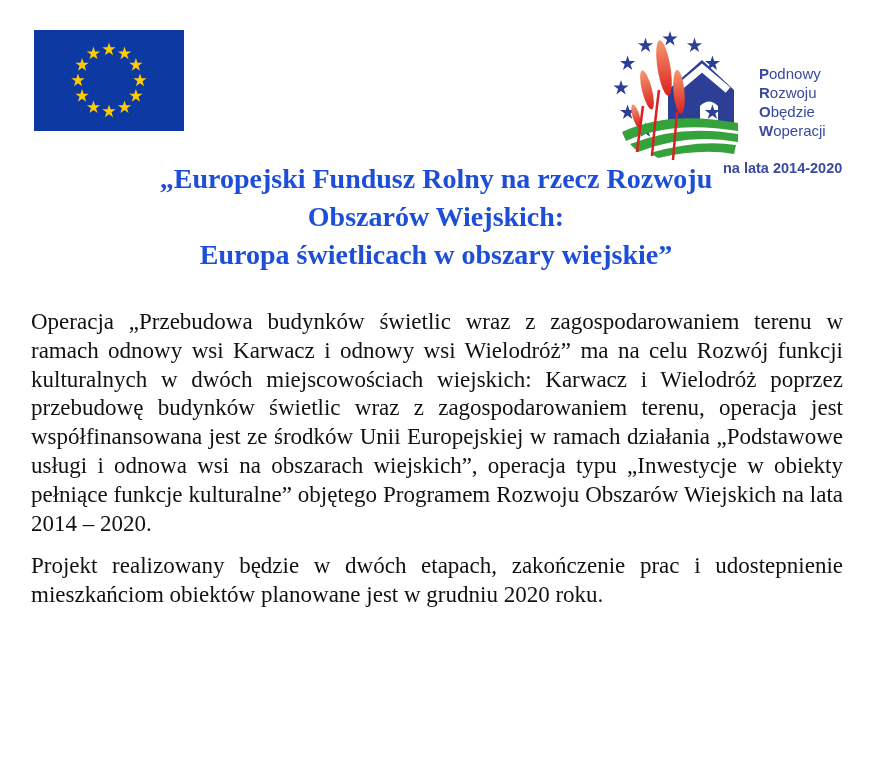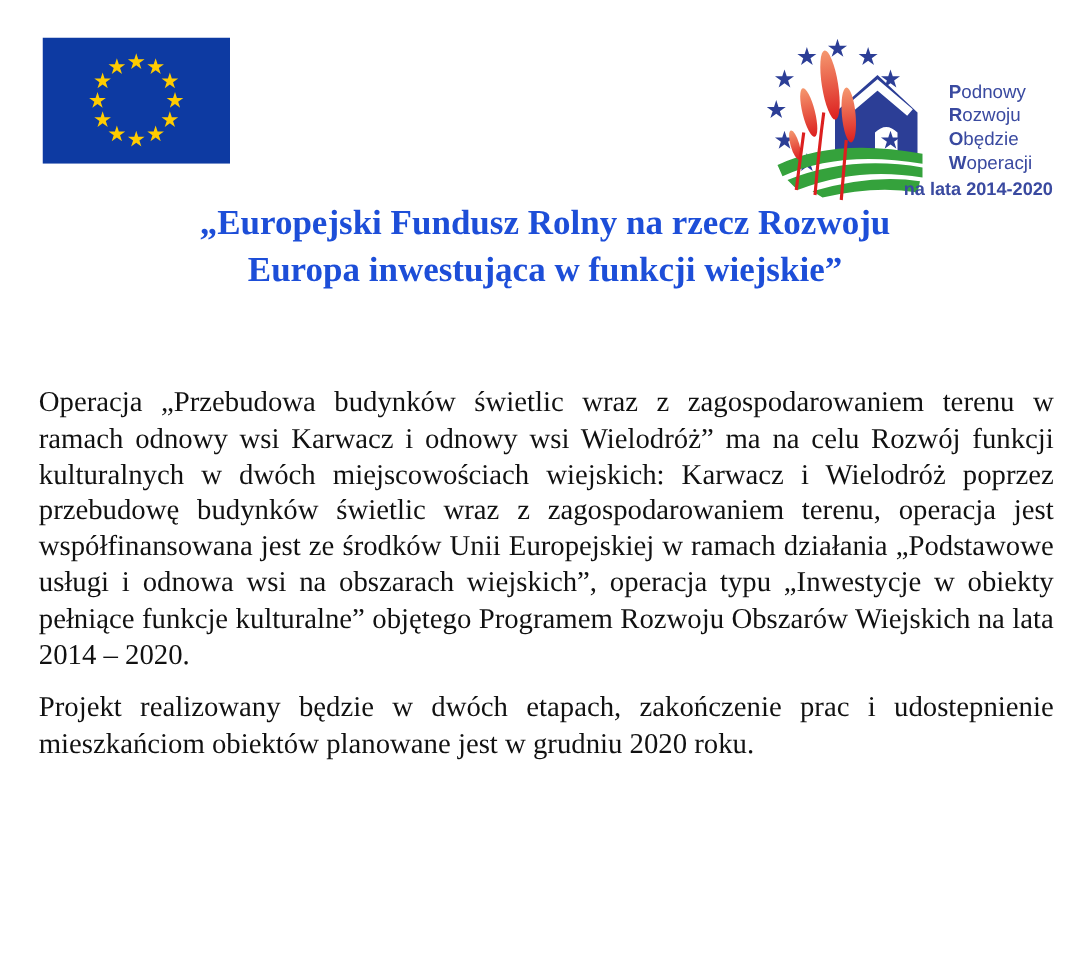--- a/index.html
+++ b/index.html
@@ -32,21 +32,21 @@
     margin-left: 5px;
     padding-top: 40px;
     font-family: "Liberation Sans", sans-serif;
     font-size: 15px;
     line-height: 19px;
     color: #3a4aa0;
     white-space: nowrap;
   }
   .prow-word b { font-weight: 700; }
   .prow-sub {
-    margin-top: 3px;
+    margin-top: 19px;
     margin-left: -36px;
     font-size: 14.5px;
     font-weight: 600;
   }
 
   
   .title {
     position: absolute;
     left: 0;
     top: 160px;
@@ -142,21 +142,22 @@
       <div class="prow-word"><b>P</b><span>odnowy</span></div>
       <div class="prow-word"><b>R</b><span>ozwoju</span></div>
       <div class="prow-word"><b>O</b><span>będzie</span></div>
       <div class="prow-word"><b>W</b><span>operacji</span></div>
       <div class="prow-sub">na lata 2014-2020</div>
     </div>
   </div>
 
   <h1 class="title">
     <span class="tline">„Europejski Fundusz Rolny na rzecz Rozwoju</span>
-    <span class="tline">Europa inwestująca w funkcji wiejskie”</span>
+    <span class="tline">Obszarów Wiejskich:</span>
+    <span class="tline">Europa świetlicach w obszary wiejskie”</span>
   </h1>
 
   <div class="body-text">
     <p>Operacja „Przebudowa budynków świetlic wraz z zagospodarowaniem terenu w ramach odnowy wsi Karwacz i odnowy wsi Wielodróż” ma na celu Rozwój funkcji kulturalnych w dwóch miejscowościach wiejskich: Karwacz i Wielodróż poprzez przebudowę budynków świetlic wraz z zagospodarowaniem terenu, operacja jest współfinansowana jest ze środków Unii Europejskiej w ramach działania „Podstawowe usługi i odnowa wsi na obszarach wiejskich”, operacja typu „Inwestycje w obiekty pełniące funkcje kulturalne” objętego Programem Rozwoju Obszarów Wiejskich na lata 2014 – 2020.</p>
     <p>Projekt realizowany będzie w dwóch etapach, zakończenie prac i udostepnienie mieszkańciom obiektów planowane jest w grudniu 2020 roku.</p>
   </div>
 
 </div>
 
 </body></html>

